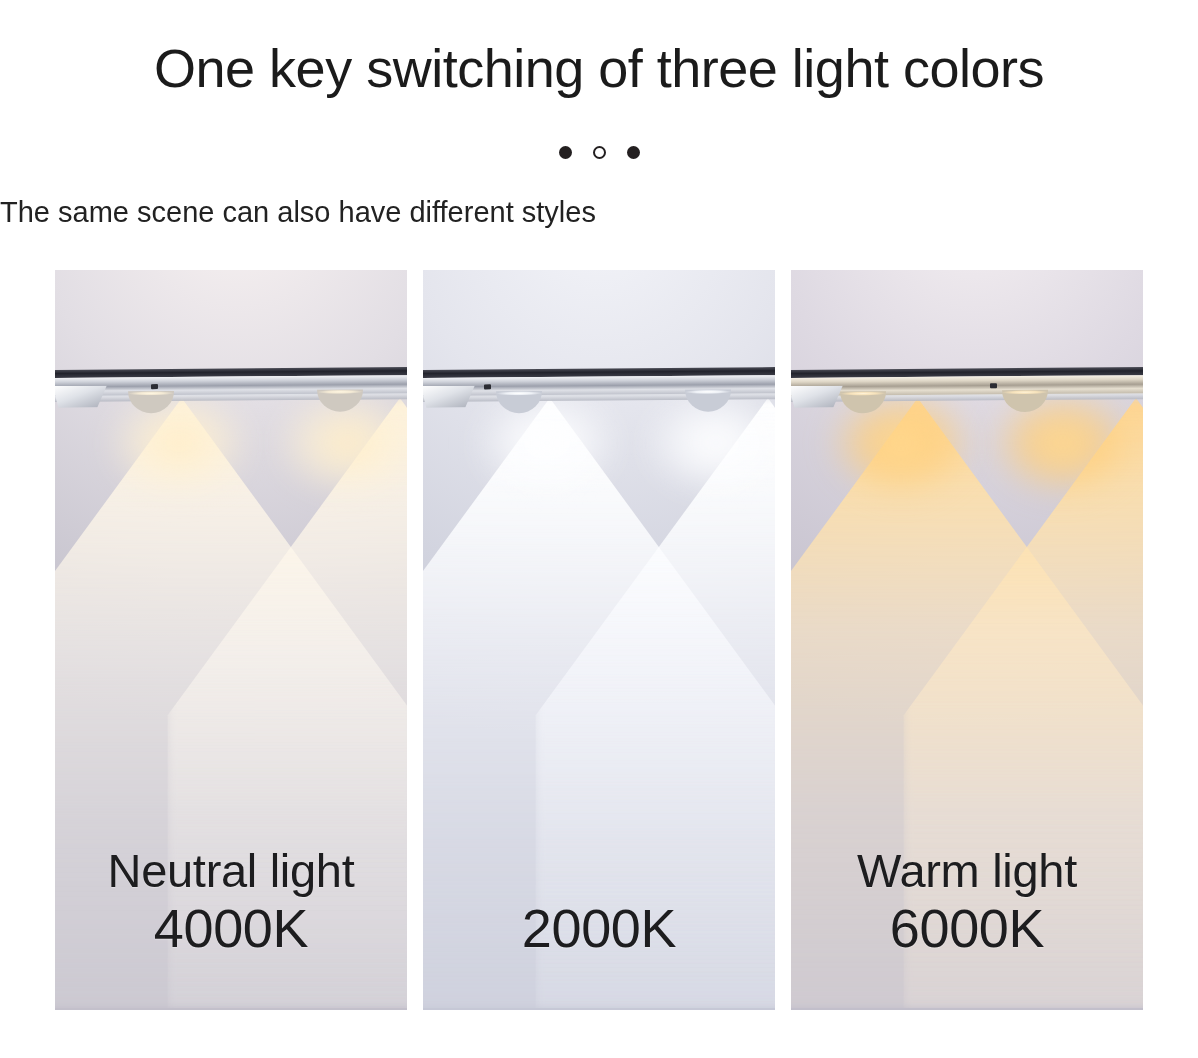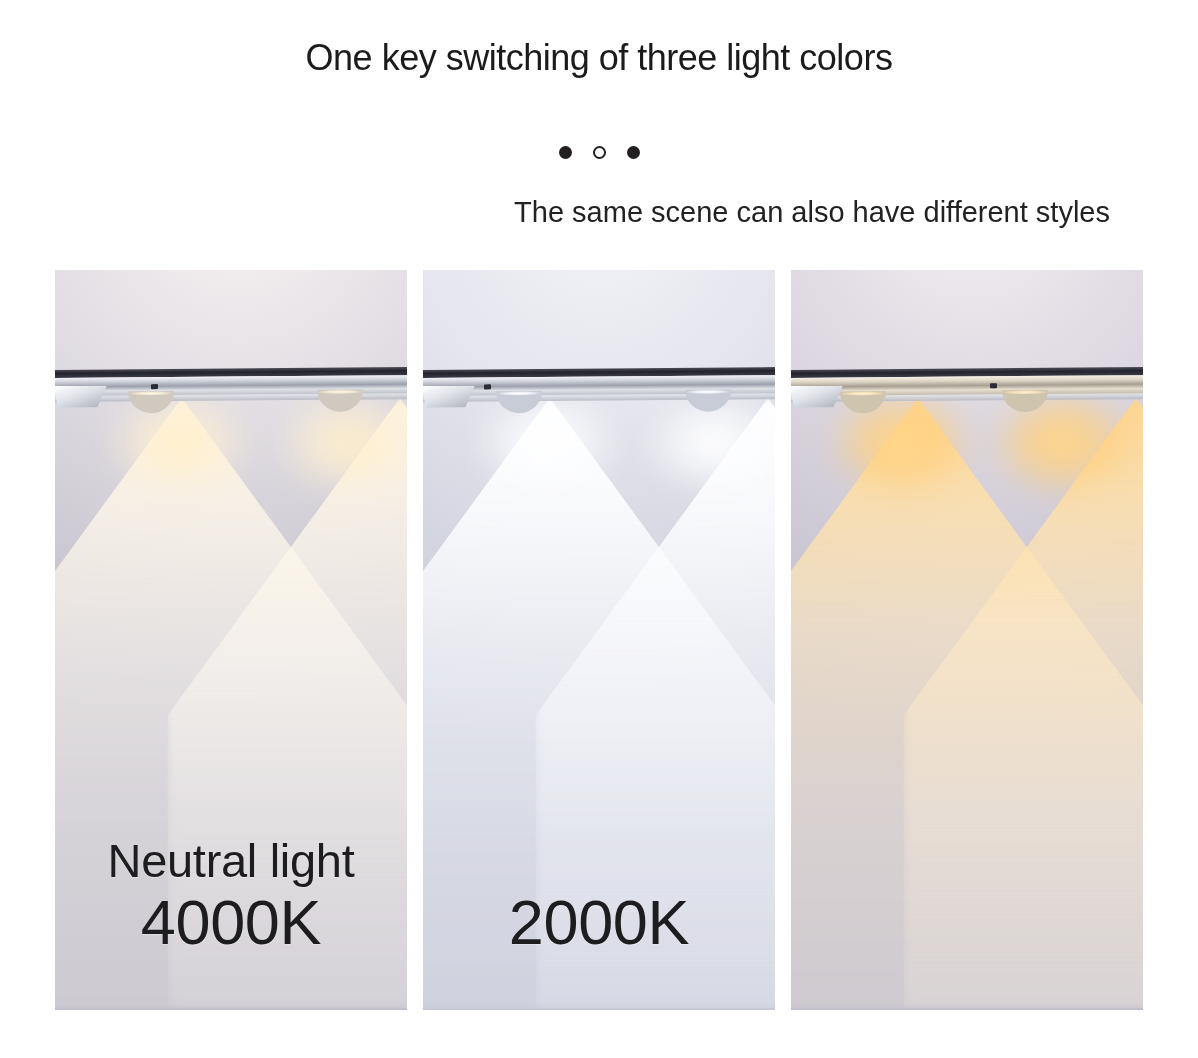--- a/index.html
+++ b/index.html
@@ -20,21 +20,21 @@
     position: absolute;
     left: 0; top: 0;
     width: 1198px;
     height: 270px;
   }
   #page-title {
     position: absolute;
     left: 0; top: 38px;
     width: 1198px;
     text-align: center;
-    font-size: 36px;
+    font-size: 54px;
     font-weight: 400;
     color: #1b1b1b;
     letter-spacing: -0.5px;
     line-height: 1.12;
     white-space: nowrap;
   }
   #dots {
     position: absolute;
     left: 0; top: 146px;
     width: 1198px;
@@ -49,21 +49,21 @@
     border-radius: 50%;
     box-sizing: border-box;
   }
   .dot.filled { background: #231f20; }
   .dot.hollow { background: #ffffff; border: 2px solid #231f20; }
 
   #subtitle {
     position: absolute;
     left: 0; top: 196px;
     width: 1110px;
-    text-align: right;
+    text-align: left;
     font-size: 29px;
     font-weight: 400;
     color: #222222;
     white-space: nowrap;
   }
 
   
   #photo-strip {
     position: absolute;
     left: 55px;
@@ -238,21 +238,21 @@
   .caption .cap-name {
     display: block;
     font-size: 47px;
     line-height: 1.12;
     font-weight: 400;
     letter-spacing: -0.3px;
     white-space: nowrap;
   }
   .caption .cap-temp {
     display: block;
-    font-size: 63px;
+    font-size: 54px;
     line-height: 1.12;
     font-weight: 400;
     letter-spacing: -0.3px;
   }
 </style>
 </head>
 <body>
 
 <div id="header">
 
@@ -318,15 +318,19 @@
     <div class="hotspot" style="left:56%"></div>
     <div class="rail">
       <div class="rail-dark"></div>
       <div class="rail-body"></div>
       <div class="rail-lip"></div>
       <div class="endcap"></div>
       <div class="sensor" style="left:54%"></div>
       <div class="emitter e1" style="left:16%"></div>
       <div class="emitter e2" style="left:57%"></div>
     </div>
+    <div class="caption">
+      <span class="cap-name">Warm light</span>
+      <span class="cap-temp">6000K</span>
+    </div>
   </div>
 
 </div>
 
 </body></html>

